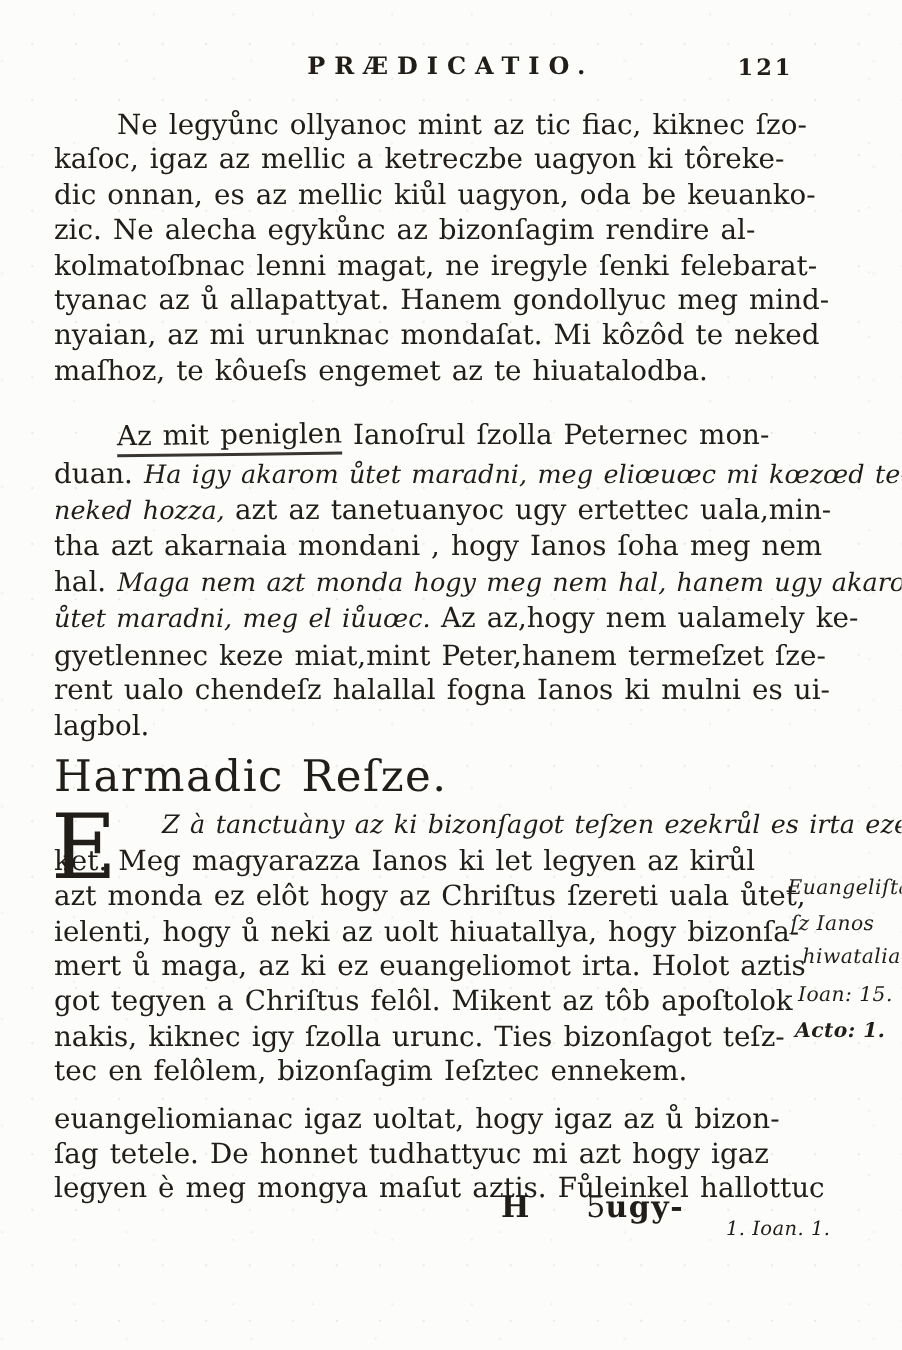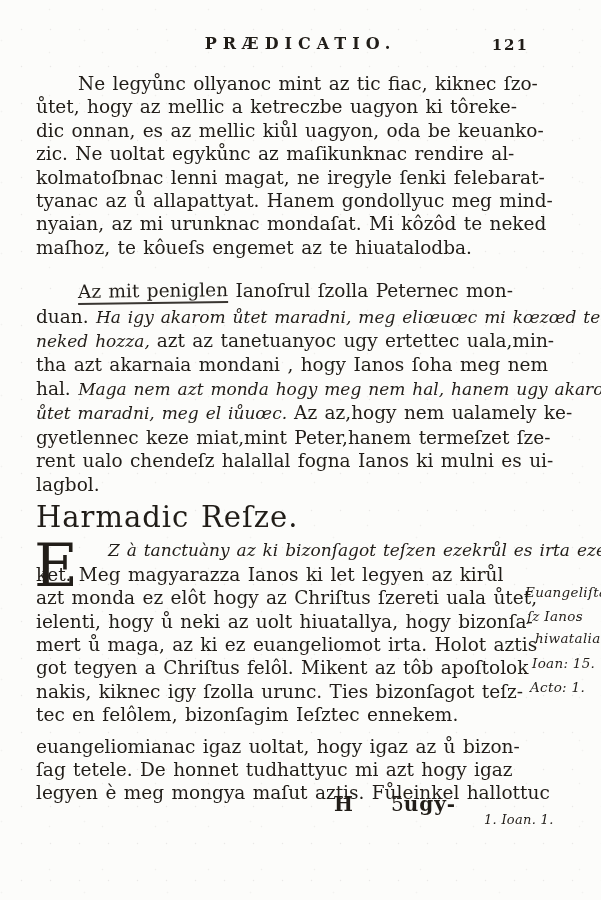--- a/index.html
+++ b/index.html
@@ -68,21 +68,21 @@
     position:absolute;
     font-style:italic;
     font-size:13.5px;
     white-space:nowrap;
     letter-spacing:0.3px;
   }
   .note-1{top:584px;left:525px;}
   .note-2{top:608px;left:527px;}
   .note-3{top:630px;left:535px;}
   .note-4{top:655px;left:532px;}
-  .note-5{top:679px;left:530px;}
+  .note-5{top:679px;left:530px;font-weight:bold;}
   .note-6{top:772px;left:484px;font-size:13px;margin-top:40px;}
 
   .footer-line{
     position:absolute;left:36px;top:792px;width:488px;
     display:flex;align-items:baseline;
     font-size:20px;
   }
   .sig-letter{margin-left:298px;font-weight:bold;}
   .sig-number{margin-left:38px;}
   .catchword{font-weight:bold;letter-spacing:1px;}
@@ -91,23 +91,23 @@
 <body>
 
 <div class="page">
 
   <div class="running-head">PRÆDICATIO.</div>
   <div class="page-number">121</div>
 
   <div class="text-block">
     <div class="para para1">
         <div class="line" style="padding-left: 42px;"><span>Ne legyůnc ollyanoc mint az tic fiac, kiknec ſzo-</span></div>
-        <div class="line"><span>ůtet, hogy az mellic a ketreczbe uagyon ki tôreke-</span></div>
+        <div class="line"><span>kaſoc, igaz az mellic a ketreczbe uagyon ki tôreke-</span></div>
         <div class="line"><span>dic onnan, es az mellic kiůl uagyon, oda be keuanko-</span></div>
-        <div class="line"><span>zic. Ne uoltat egykůnc az maſikunknac rendire al-</span></div>
+        <div class="line"><span>zic. Ne alecha egykůnc az bizonſagim rendire al-</span></div>
         <div class="line"><span>kolmatoſbnac lenni magat, ne iregyle ſenki felebarat-</span></div>
         <div class="line"><span>tyanac az ů allapattyat. Hanem gondollyuc meg mind-</span></div>
         <div class="line"><span>nyaian, az mi urunknac mondaſat. Mi kôzôd te neked</span></div>
         <div class="line"><span>maſhoz, te kôueſs engemet az te hiuatalodba.</span></div>
       </div>
     <div class="para para2">
         <div class="line" style="padding-left: 42px;"><span class="ul">Az mit peniglen</span><span> Ianoſrul ſzolla Peternec mon-</span></div>
         <div class="line"><span>duan. </span><span class="it">Ha igy akarom ůtet maradni, meg eliœuœc mi kœzœd te-</span></div>
         <div class="line"><span class="it">neked hozza, </span><span>azt az tanetuanyoc ugy ertettec uala,min-</span></div>
         <div class="line"><span>tha azt akarnaia mondani , hogy Ianos ſoha meg nem</span></div>

